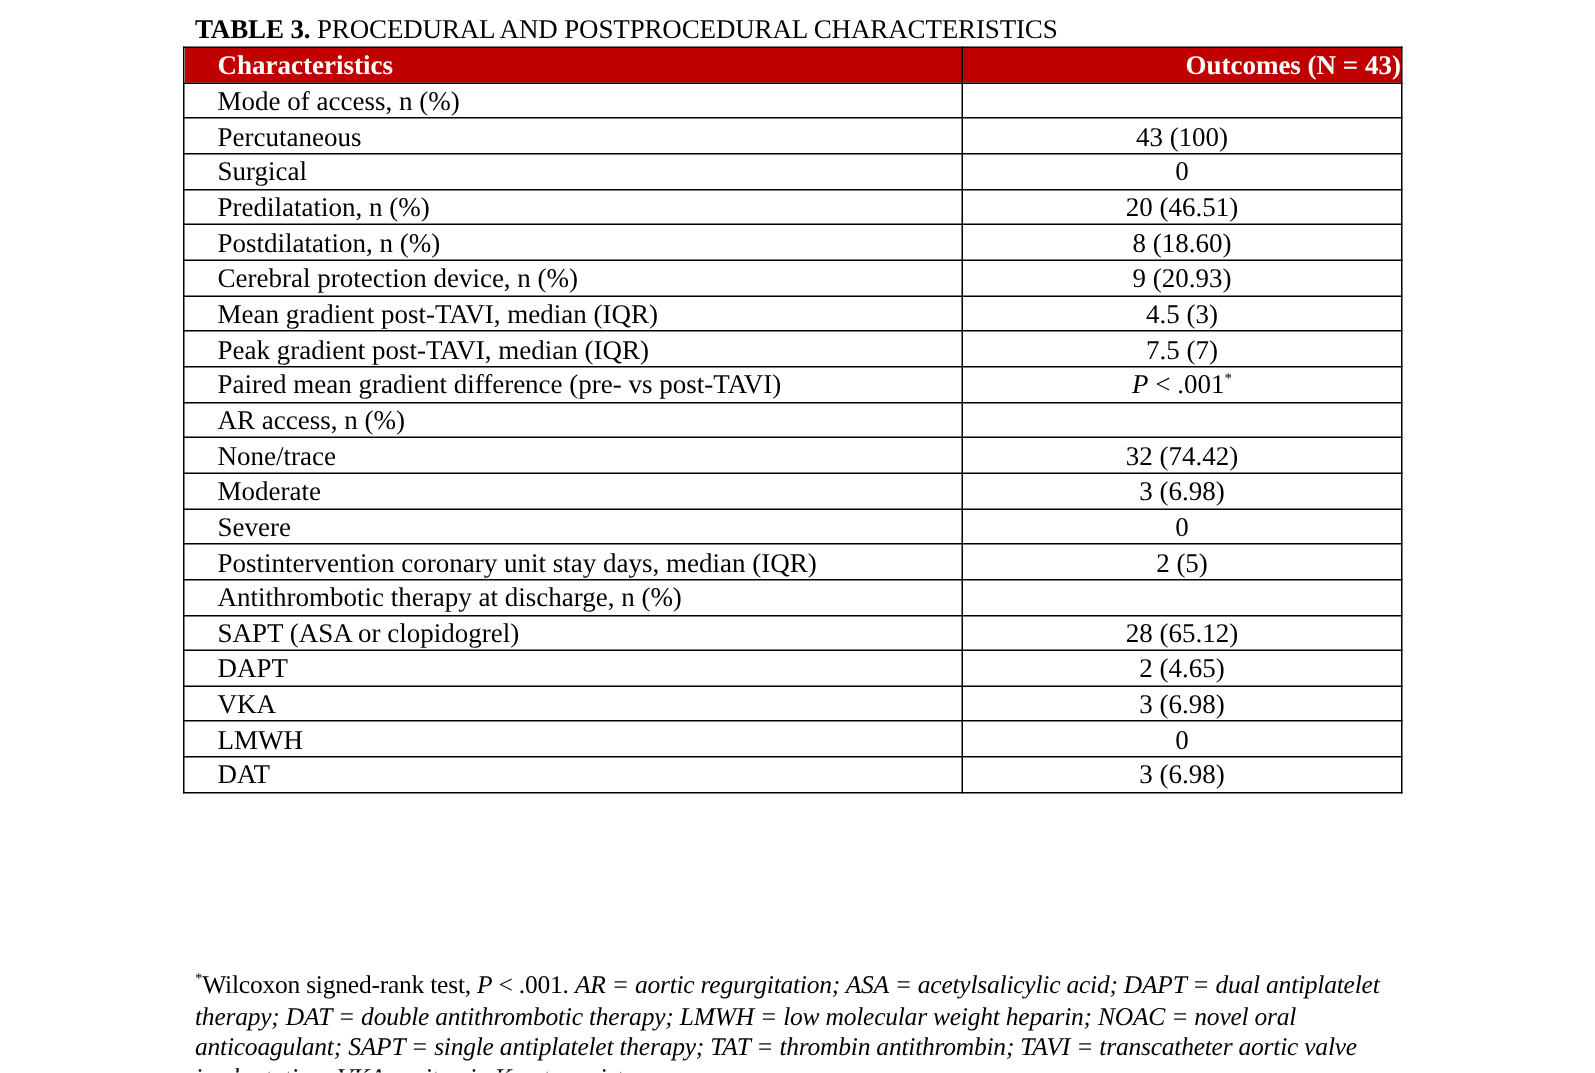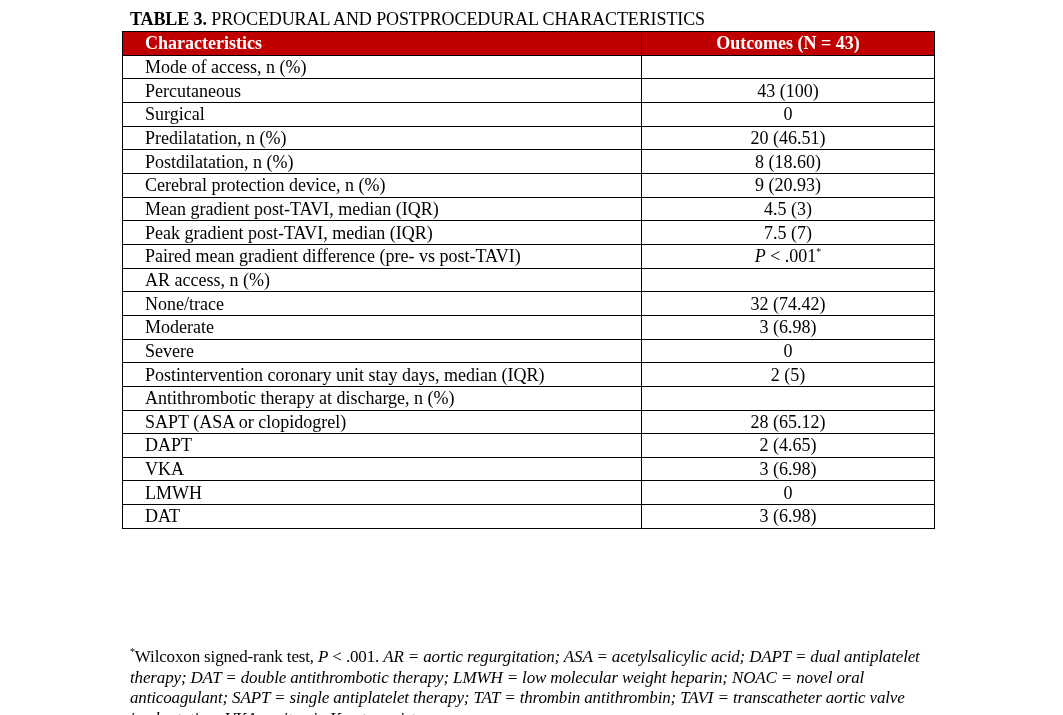--- a/index.html
+++ b/index.html
@@ -45,21 +45,21 @@
       white-space: nowrap;
       overflow: hidden;
     }
     table.data thead th {
       background: #c00000;
       color: #ffffff;
       font-weight: bold;
       border-color: #000000;
     }
     table.data thead th.h1 { text-align: left; }
-    table.data thead th.h2 { text-align: center; padding-left: 0; }
+    table.data thead th.h2 { text-align: right; padding-left: 0; }
     table.data td.val { text-align: center; padding-left: 0; }
     .pital { font-style: italic; }
     sup { font-size: 10px; line-height: 0; vertical-align: super; }
     .footnote {
       position: absolute;
       left: 130px;
       top: 623px;
       width: 800px;
       font-size: 17px;
       line-height: 20.5px;

